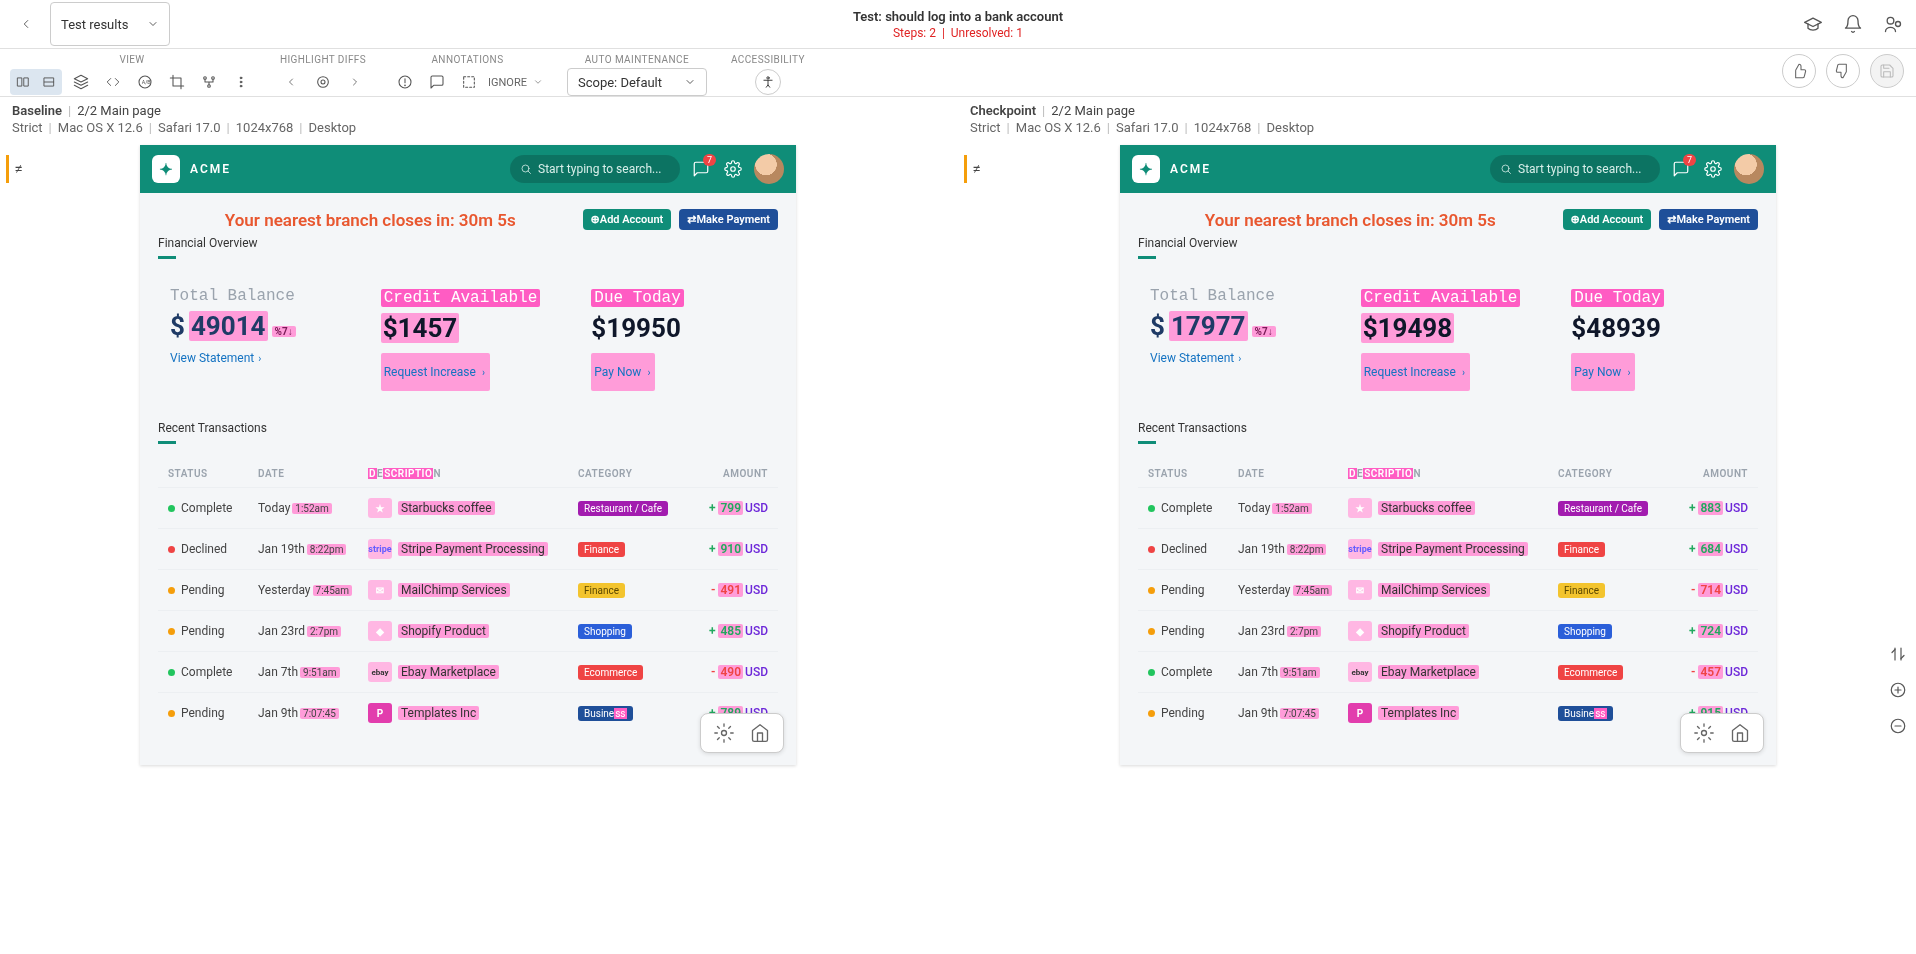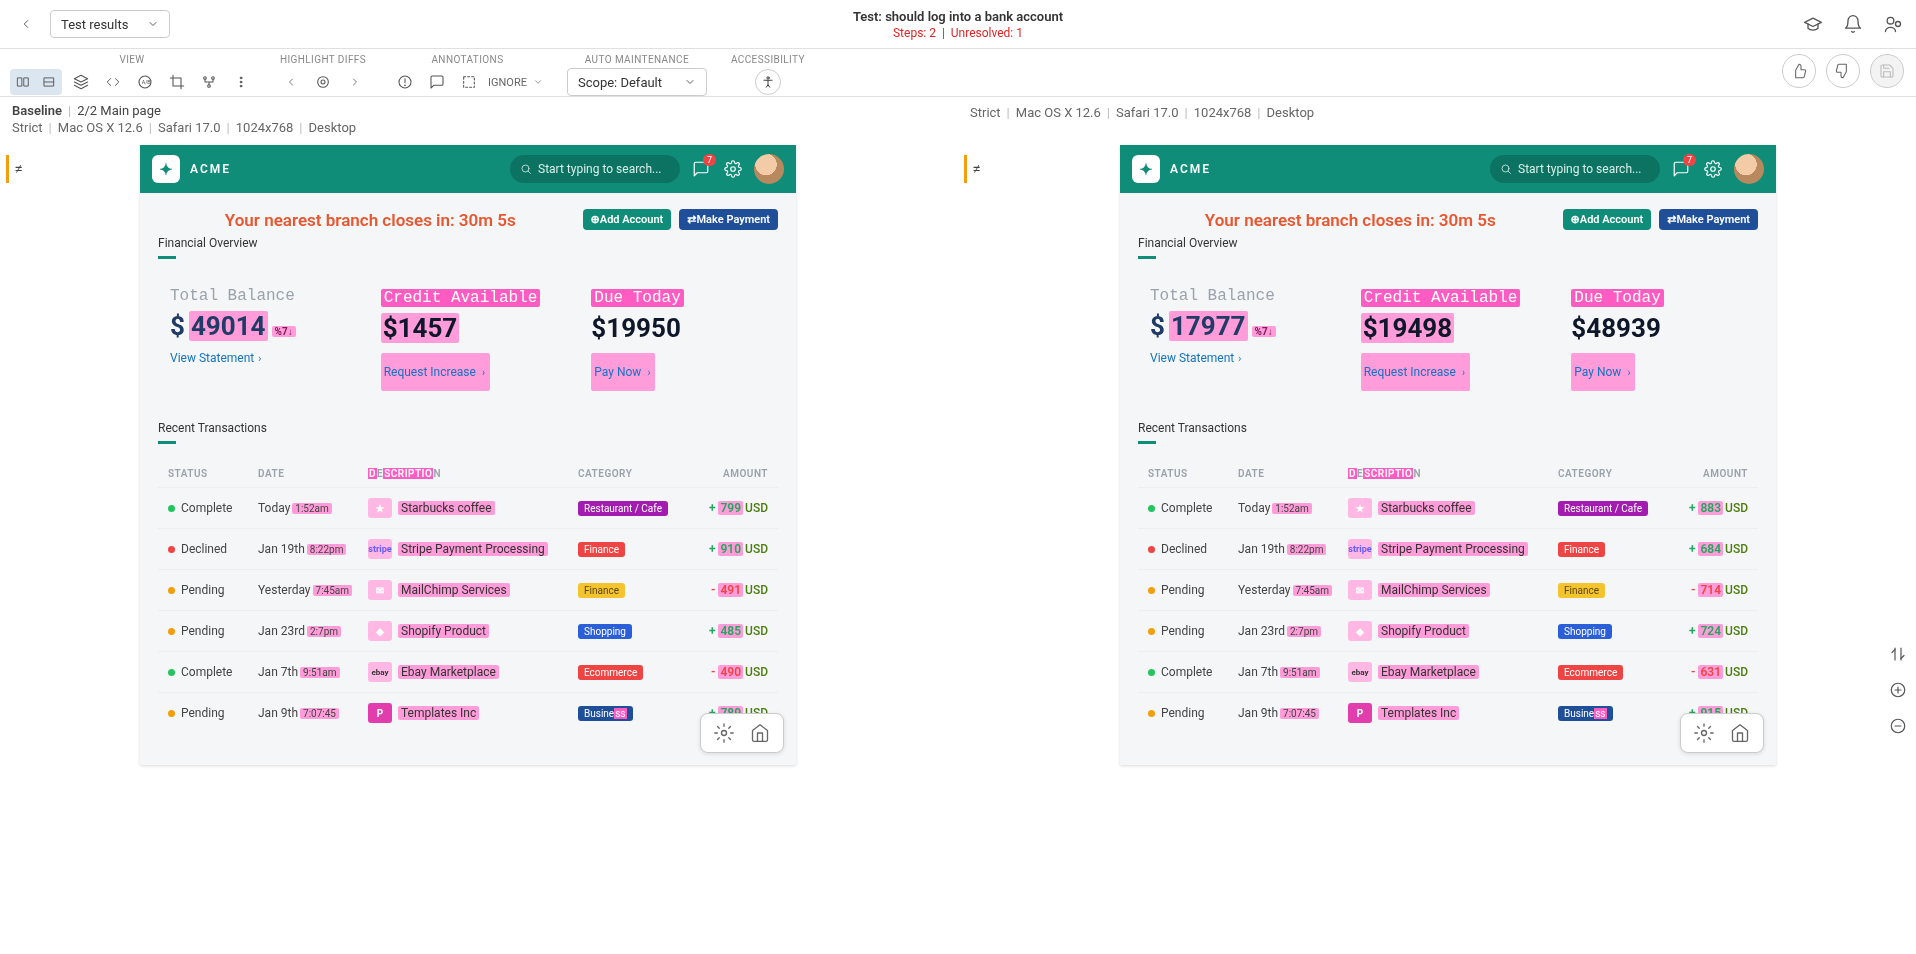--- a/index.html
+++ b/index.html
@@ -1,21 +1,21 @@
 <!DOCTYPE html>
 <html><head>
 <meta charset="utf-8">
 <style>
 * { margin:0; padding:0; box-sizing:border-box; font-family:-apple-system,BlinkMacSystemFont,"Segoe UI",Roboto,Helvetica,Arial,sans-serif; }
 body { background:#fff; width:1916px; height:954px; overflow:hidden; color:#333; }
 
 
 .hdr { height:49px; border-bottom:1px solid #e0e0e0; display:flex; align-items:center; padding:0 12px; position:relative;}
 .hdr-back { width:28px; height:28px; display:flex; align-items:center; justify-content:center; color:#555; cursor:pointer;}
-.hdr-dd { height:28px; border:1px solid #ccc; border-radius:4px; display:flex; align-items:center; padding:0 10px; margin-left:10px; min-width:120px; font-size:13px; justify-content:space-between;}
+.hdr-dd { height:44px; border:1px solid #ccc; border-radius:4px; display:flex; align-items:center; padding:0 10px; margin-left:10px; min-width:120px; font-size:13px; justify-content:space-between;}
 .hdr-center { position:absolute; left:50%; transform:translateX(-50%); text-align:center; font-size:13px;}
 .hdr-center .title { font-weight:600;}
 .hdr-center .stats { color:#e02424; font-size:12px; margin-top:2px;}
 .hdr-right { margin-left:auto; display:flex; gap:18px; align-items:center; color:#555;}
 .hdr-right .ic { width:22px; height:22px; cursor:pointer; display:flex; align-items:center; justify-content:center;}
 
 
 .tbar { height:48px; border-bottom:1px solid #e0e0e0; display:flex; align-items:flex-end; padding:0 10px; position:relative;}
 .grp { display:flex; flex-direction:column; align-items:center; margin-right:24px;}
 .grp-lbl { font-size:10px; color:#888; letter-spacing:0.4px; margin-bottom:3px; text-transform:uppercase;}
@@ -91,21 +91,21 @@
 .dimg.mc{background:#ffb7e3;} .dimg.shop{background:#ffb7e3;} .dimg.ebay{background:#ffb7e3; font-size:8px; color:#333;}
 .dimg.tpl{background:#e23dad;}
 .dname { background:#ff9cd9; padding:0 3px; border-radius:2px; color:#333;}
 .pill { font-size:10px; padding:2px 6px; border-radius:3px; color:#fff; display:inline-block;}
 .pill.rest{background:#a21caf;} .pill.fin-r{background:#ef4444;} .pill.fin-y{background:#f3c42e; color:#5b4700;}
 .pill.shop{background:#2b5fd9;} .pill.ecom{background:#ef4444;} .pill.bus{background:#1f4f99;}
 .pill .endhl { background:#ff5cc3; padding:0 1px;}
 .amt { text-align:right; font-weight:600;}
 .amt .n { background:#ff9cd9; padding:0 2px; border-radius:2px;}
 .amt.pos { color:#22a85e;} .amt.neg { color:#ef4444;}
-.usd { color:#4d7c0f; font-weight:500; margin-left:2px;}
+.usd { color:#6d28d9; font-weight:500; margin-left:2px;}
 
 .float { position:absolute; right:12px; bottom:12px; display:flex; gap:10px; border:1px solid #ccc; border-radius:8px; padding:6px 10px; background:#fff; box-shadow:0 1px 4px rgba(0,0,0,.12);}
 .float .fic { width:26px; height:26px; display:flex; align-items:center; justify-content:center; color:#666; cursor:pointer;}
 
 
 .side-tools { position:absolute; right:4px; top:640px; display:flex; flex-direction:column; gap:8px;}
 .side-tools .st { width:28px; height:28px; display:flex; align-items:center; justify-content:center; color:#555; cursor:pointer;}
 
 
 svg { stroke:currentColor; fill:none; stroke-width:1.6; stroke-linecap:round; stroke-linejoin:round;}
@@ -306,20 +306,21 @@
       </div>
   </div>
 </div>
 
 <div class="meta-row">
   <div class="meta">
     <div class="line1"><span class="k">Baseline</span><span class="sep">|</span><span>2/2 Main page</span></div>
     <div class="line2"><span>Strict</span><span class="sep">|</span><span>Mac OS X 12.6</span><span class="sep">|</span><span>Safari 17.0</span><span class="sep">|</span><span>1024x768</span><span class="sep">|</span><span>Desktop</span></div>
   </div>
   <div class="meta">
+    <div class="line1"><span class="k">Checkpoint</span><span class="sep">|</span><span>2/2 Main page</span></div>
     <div class="line2"><span>Strict</span><span class="sep">|</span><span>Mac OS X 12.6</span><span class="sep">|</span><span>Safari 17.0</span><span class="sep">|</span><span>1024x768</span><span class="sep">|</span><span>Desktop</span></div>
   </div>
 </div>
 
 <div class="panes">
   <div class="pane-outer">
     <div class="neq">≠</div>
     <div class="shotwrap" id="shot-base">
   <div class="acme-nav">
     <div class="acme-logo">✦</div>
@@ -578,21 +579,21 @@
       <div class="c-amt amt pos">+ <span class="n">724</span><span class="usd">USD</span></div>
     </div>
           <div class="tr">
       <div class="c-status"><span class="dot g"></span>Complete</div>
       <div class="c-date">Jan 7th<span class="dt-time">9:51am</span></div>
       <div class="c-desc desc">
               <span class="dimg ebay">ebay</span>
               <span class="dname">Ebay Marketplace</span>
             </div>
       <div class="c-cat"><span class="pill ecom">Ecommerce</span></div>
-      <div class="c-amt amt neg">- <span class="n">631</span><span class="usd">USD</span></div>
+      <div class="c-amt amt neg">- <span class="n">457</span><span class="usd">USD</span></div>
     </div>
           <div class="tr">
       <div class="c-status"><span class="dot y"></span>Pending</div>
       <div class="c-date">Jan 9th<span class="dt-time">7:07:45</span></div>
       <div class="c-desc desc">
               <span class="dimg tpl">P</span>
               <span class="dname">Templates Inc</span>
             </div>
       <div class="c-cat"><span class="pill bus">Busine<span class="endhl">ss</span></span></div>
       <div class="c-amt amt pos">+ <span class="n">915</span><span class="usd">USD</span></div>

